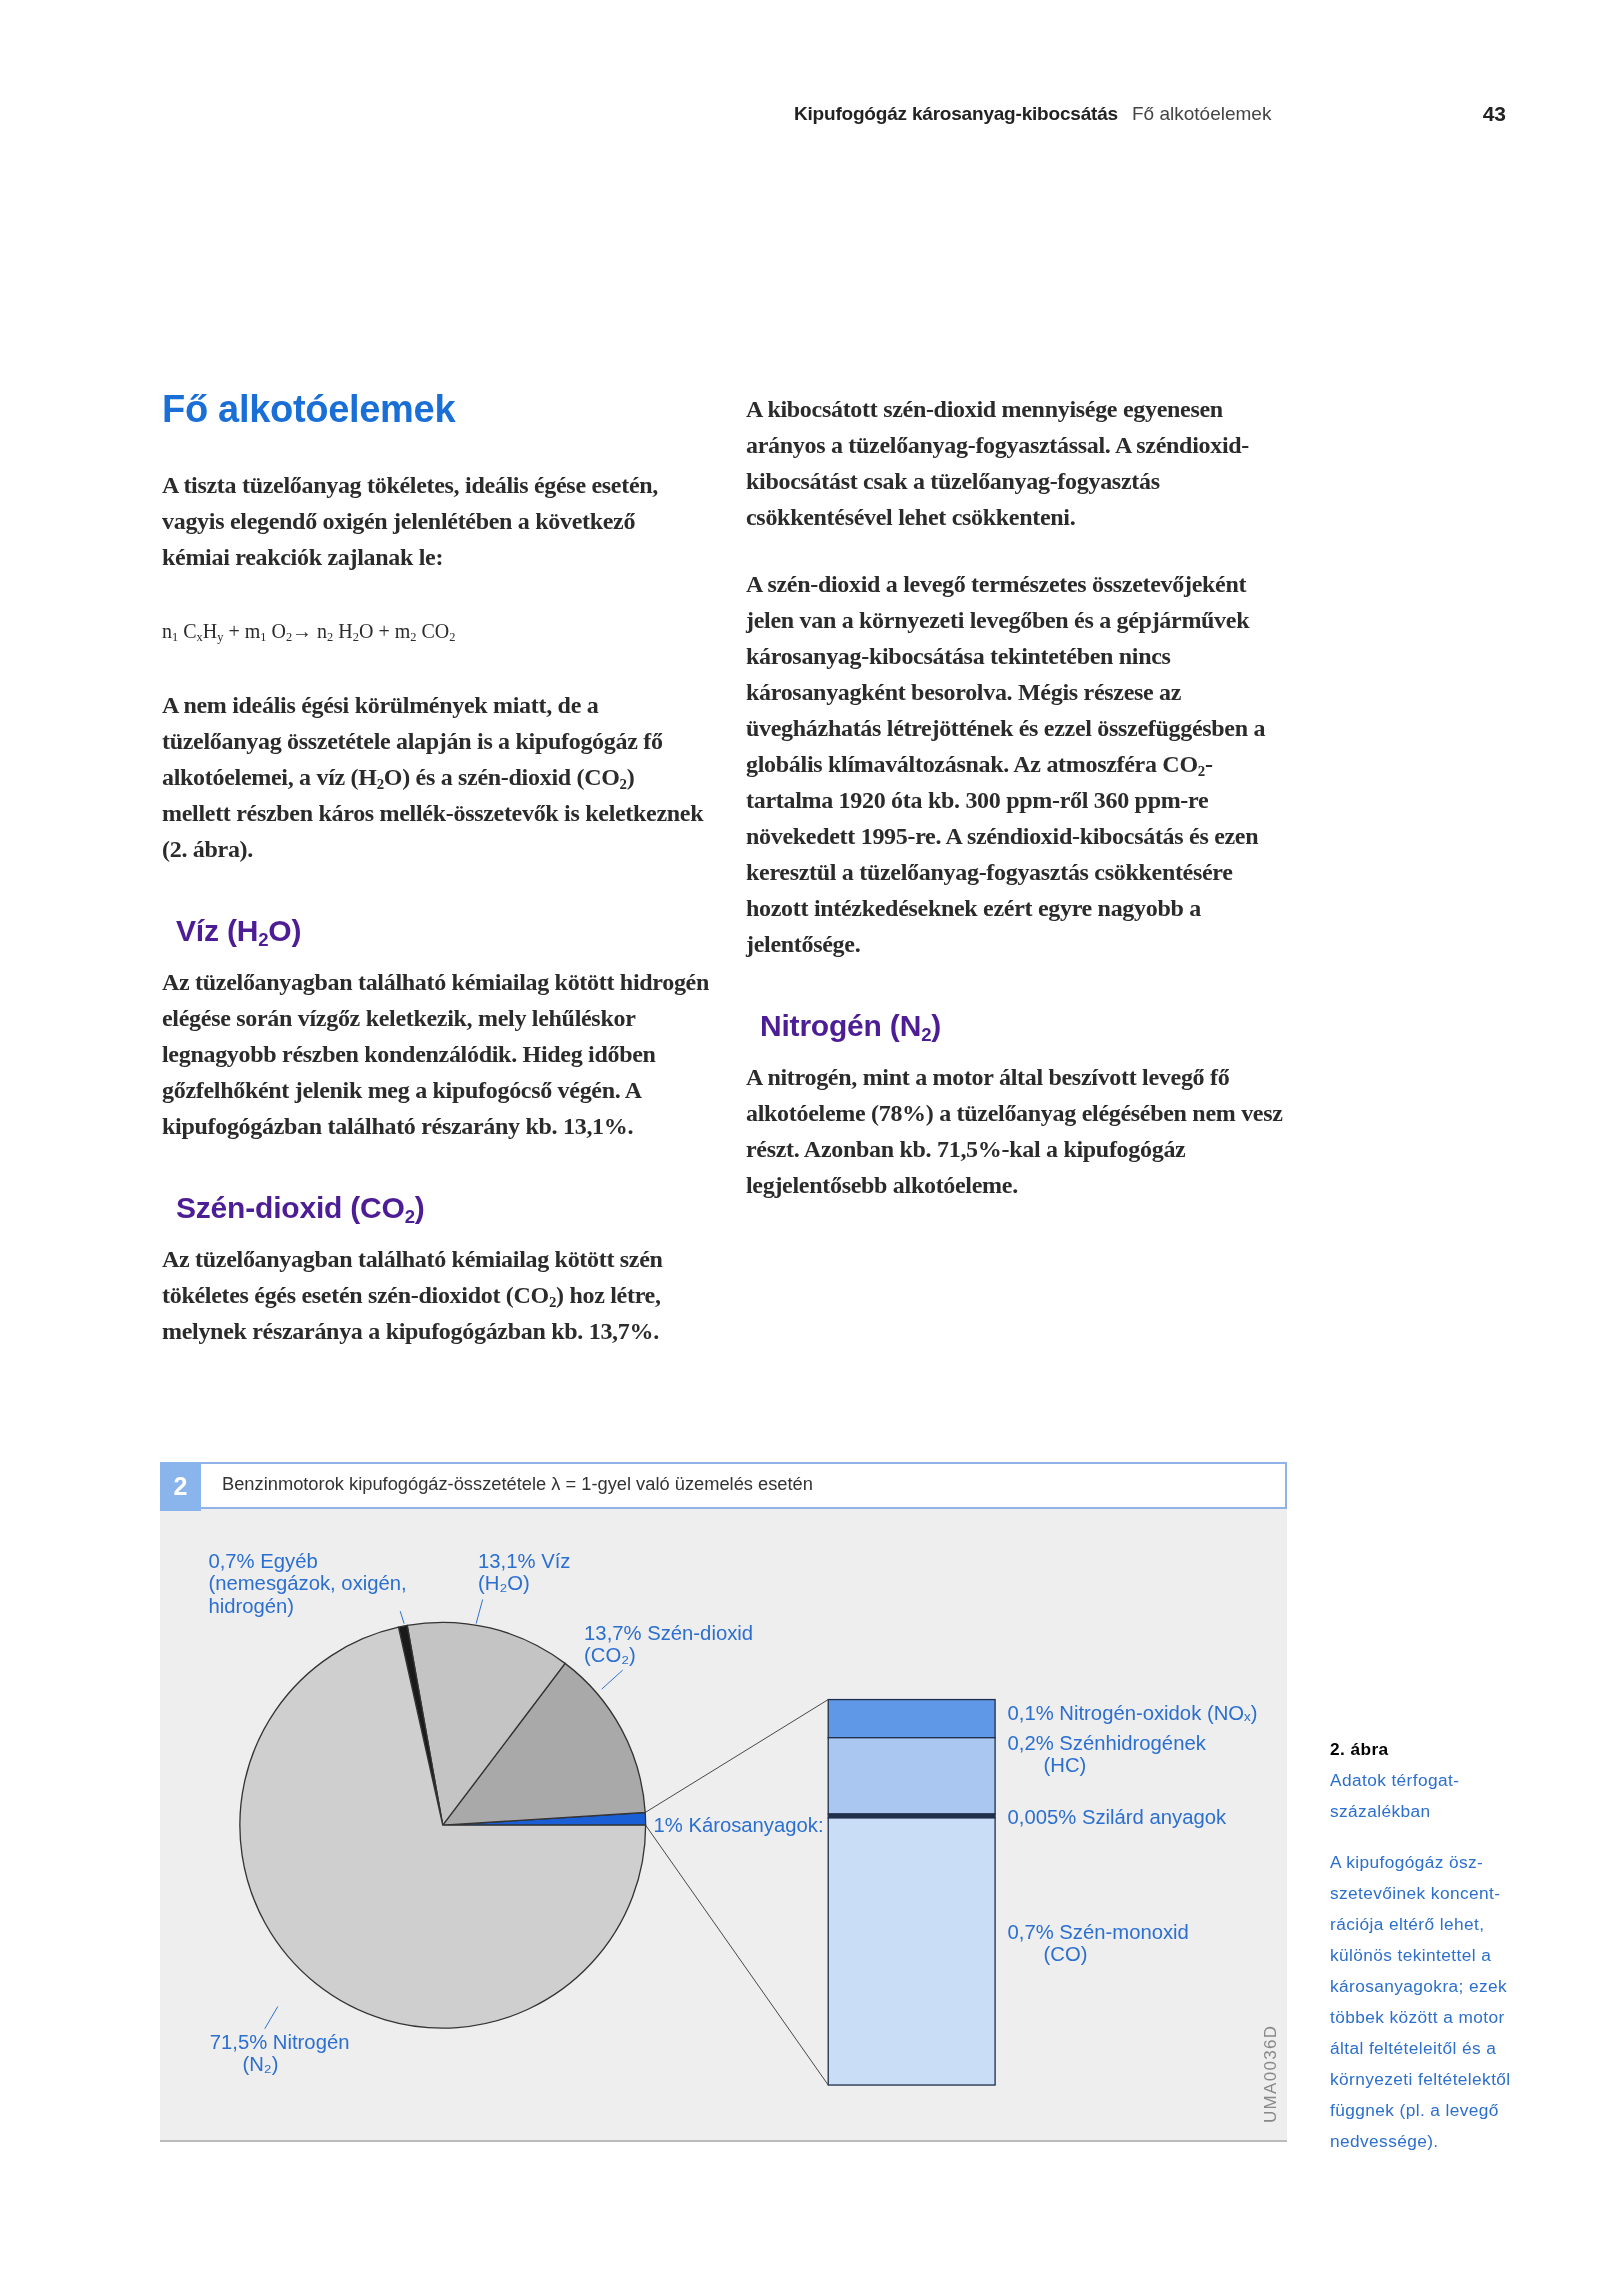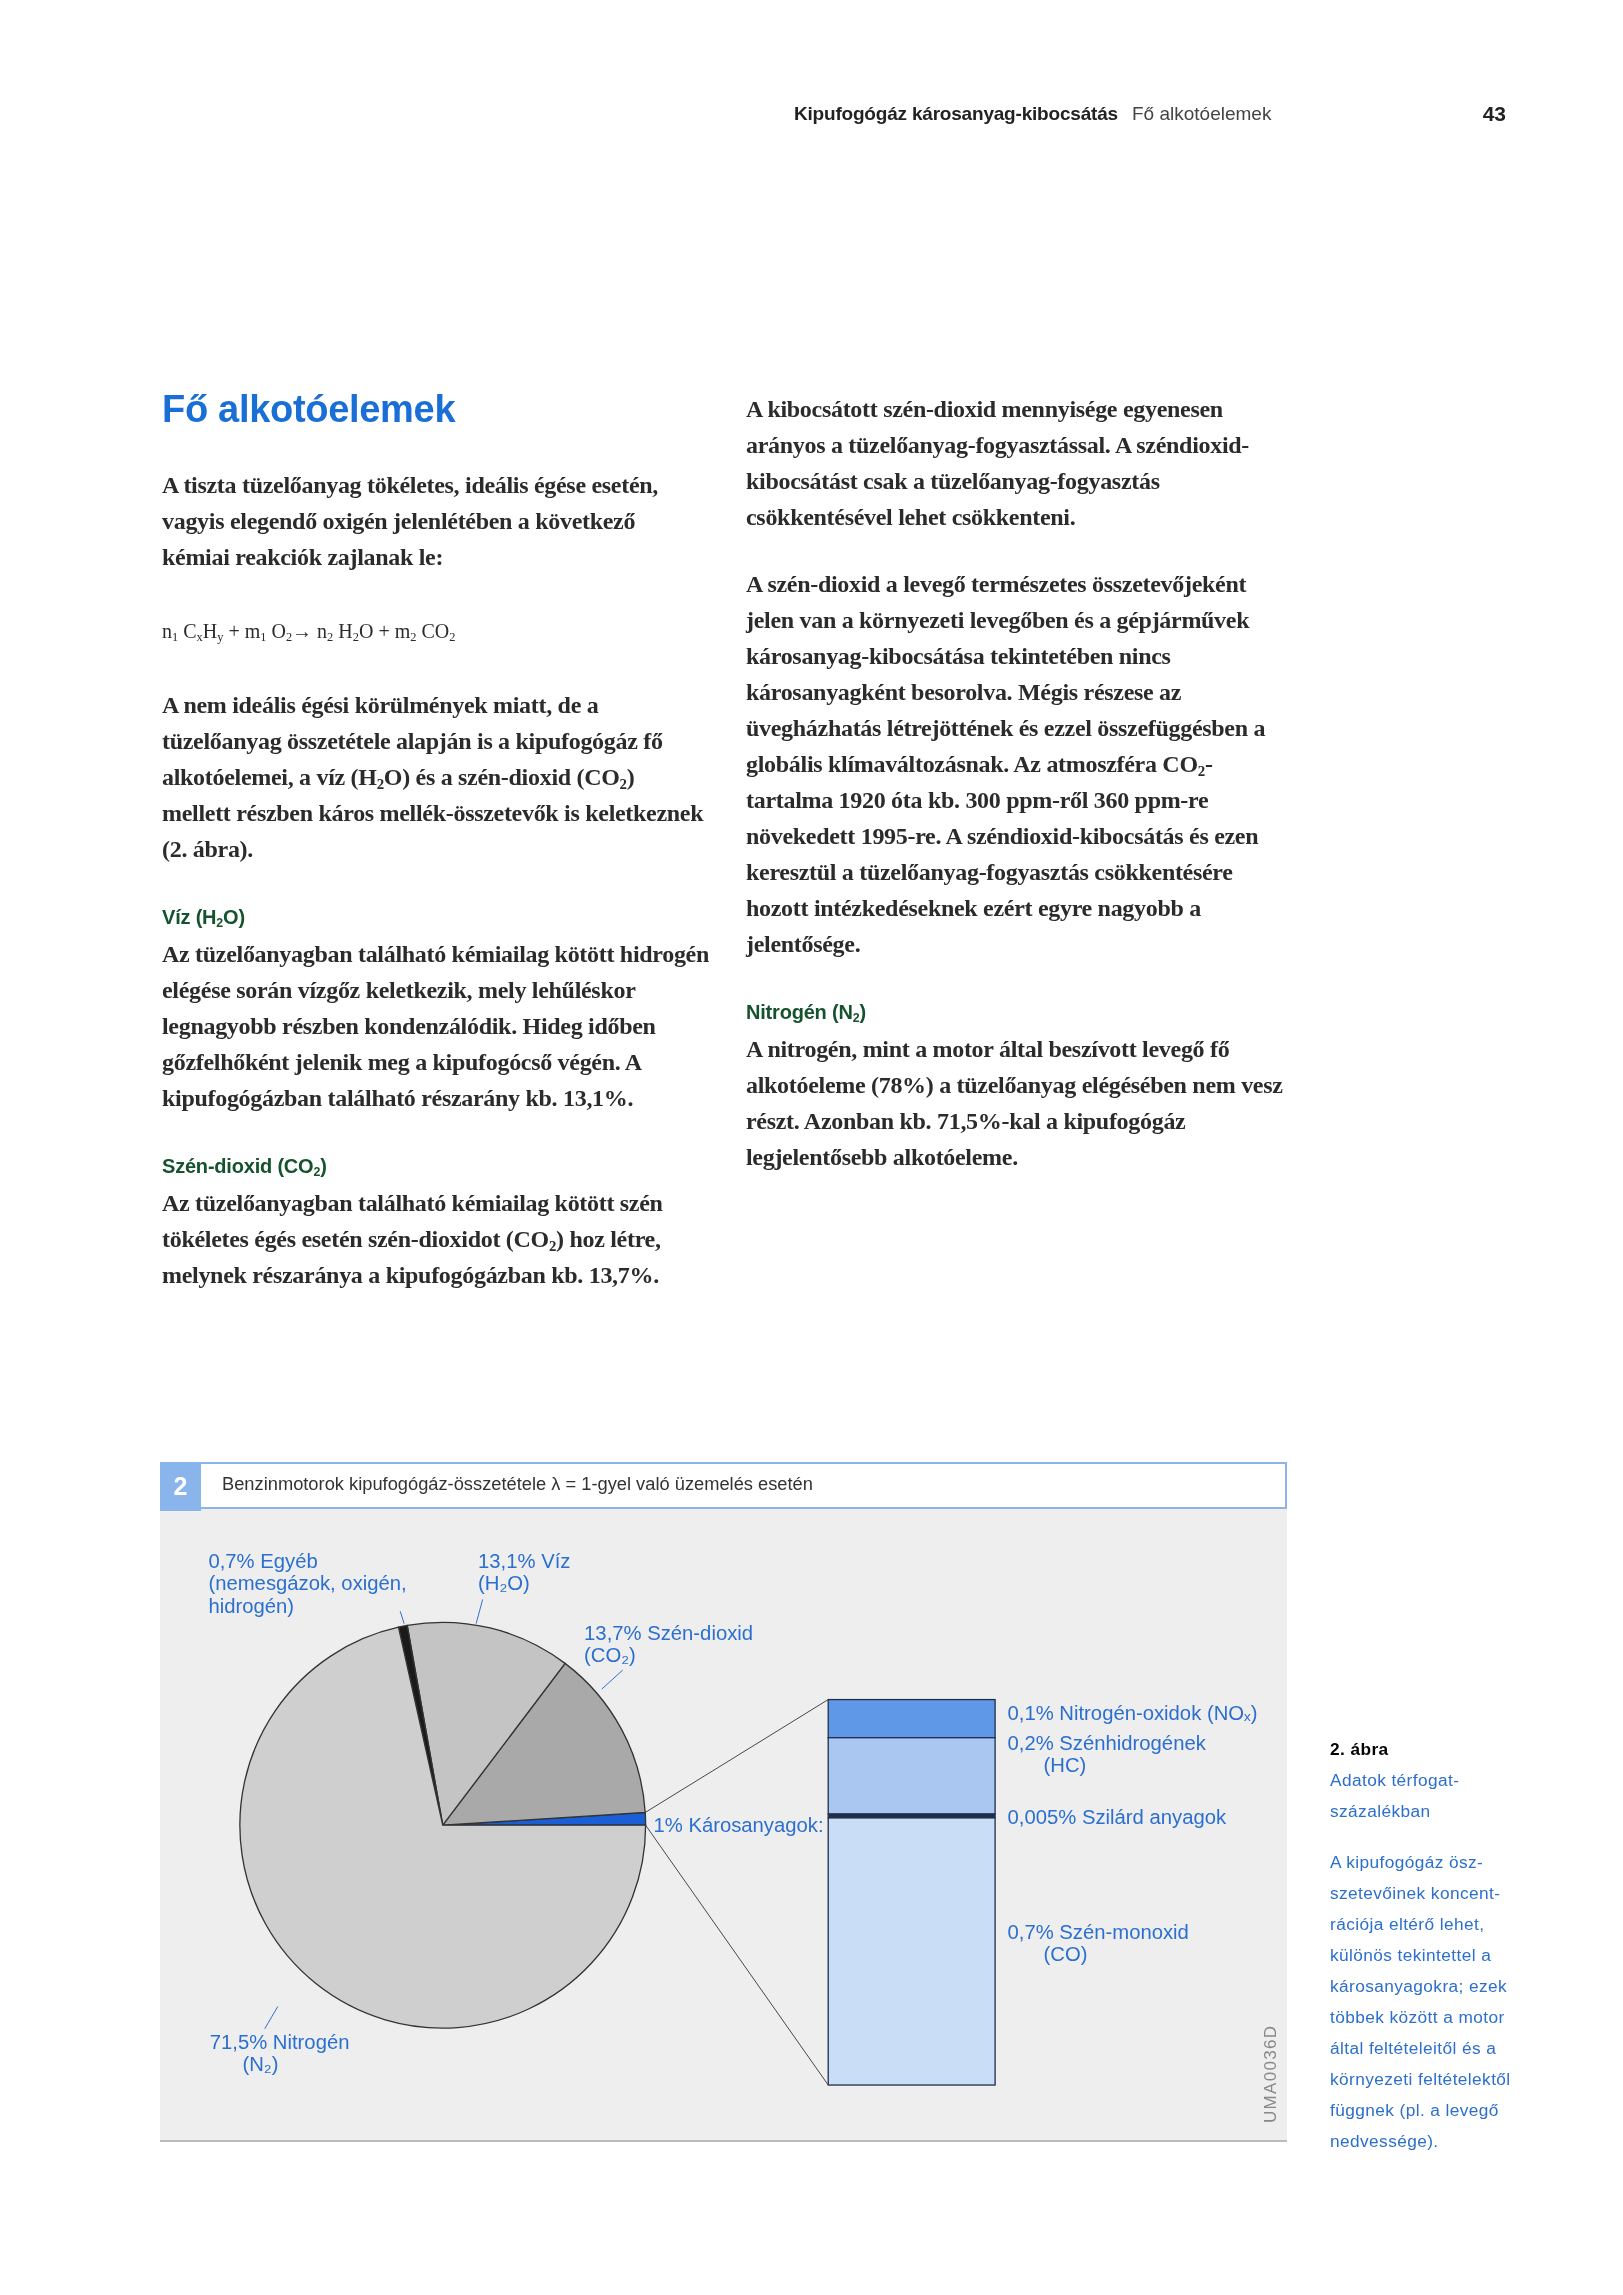--- a/index.html
+++ b/index.html
@@ -24,22 +24,22 @@
     font-size: 38px; margin: 0 0 34px 0; letter-spacing: -0.3px; line-height: 47px;
   }
   p.body {
     font-size: 24px; line-height: 36px; margin: 0; color: #2b2b2b; letter-spacing: -0.3px; font-weight: bold;
   }
   .gap-lg { height: 38px; }
   .gap-md { height: 31px; }
   .formula { font-size: 20px; line-height: 36px; color: #2b2b2b; margin: 0; }
   sub { font-size: 62%; vertical-align: -0.25em; line-height: 0; }
   h2.sub-head {
-    font-family: "Liberation Sans", sans-serif; font-weight: bold; font-size: 20px;
-    margin: 0; line-height: 38px; color: #14532d; letter-spacing: -0.2px;
+    font-family: "Liberation Sans", sans-serif; font-weight: bold; font-size: 30px;
+    margin: 14px; line-height: 38px; color: #4c1d95; letter-spacing: -0.2px;
   }
 
   
   .figure {
     position: absolute; left: 160px; top: 1462px; width: 1127px; height: 678px;
     background: #eeeeee; border-bottom: 2px solid #bbbbbb;
   }
   .figure-header {
     position: absolute; left: 0; top: 0; width: 1127px; height: 47px; background: #ffffff;
     border-top: 2px solid #8fb3e6; border-bottom: 2px solid #8fb3e6; border-right: 2px solid #8fb3e6;

